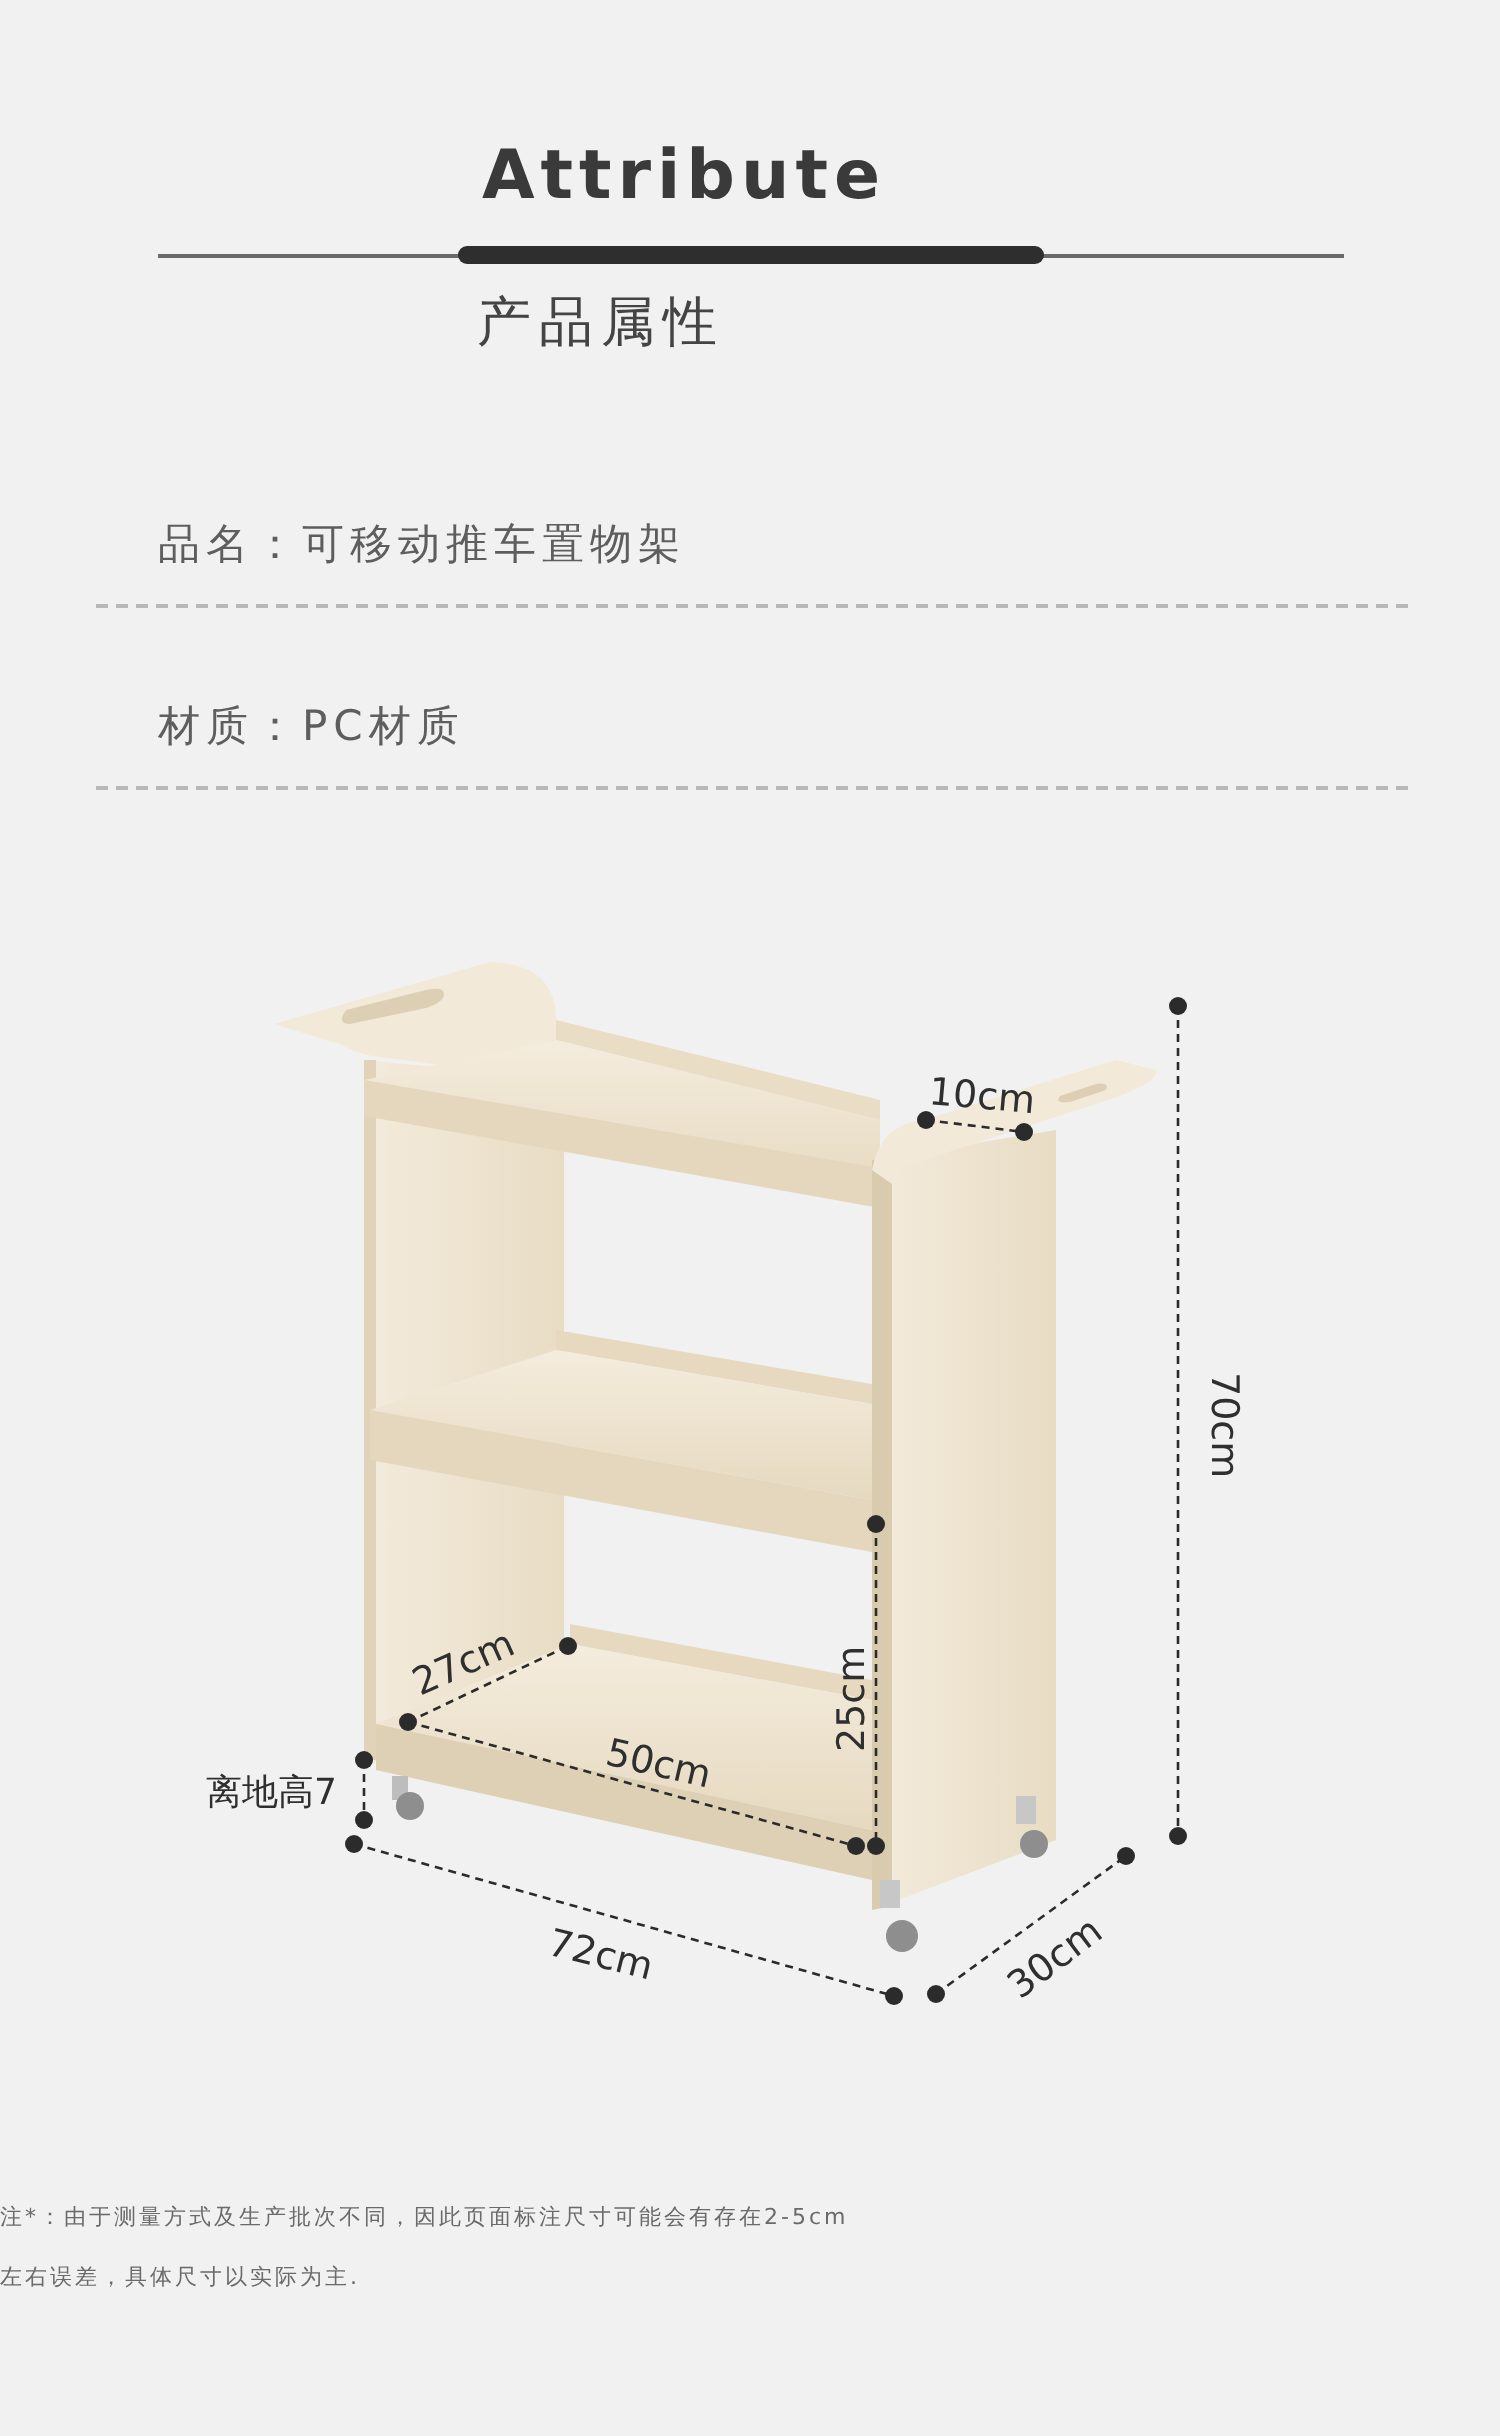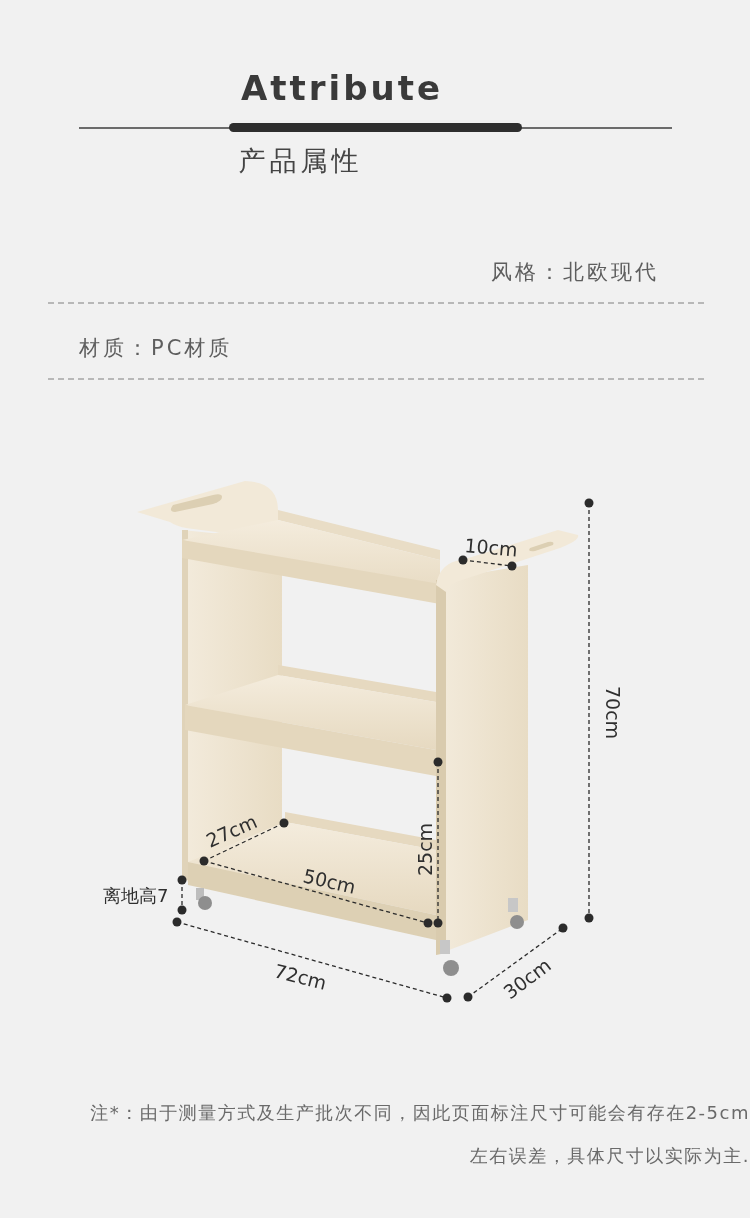--- a/index.html
+++ b/index.html
@@ -20,37 +20,37 @@
     font-size: 27px; color: #444; letter-spacing: 4px;
   }
   .attr-row { position: absolute; left: 48px; width: 656px; height: 40px; }
   .attr-row .cell { position: absolute; top: 0; font-size: 21px; color: #5e5e5e; letter-spacing: 3px; }
   .attr-row .cell.left { left: 31px; }
   .attr-row .cell.right { left: 443px; }
   .attr-row .dash { position: absolute; left: 0; right: 0; top: 44px; border-top: 2px dashed #b8b8b8; }
   .product { position: absolute; left: 0; top: 0; width: 750px; height: 1218px; pointer-events: none; }
   .dim { font-family: "DejaVu Sans", sans-serif; font-size: 19px; fill: #2f2f2f; }
   .note {
-    position: absolute; left: 0; width: 750px; text-align: right;
-    font-size: 18px; color: #6a6a6a; letter-spacing: 1.5px;
+    position: absolute; left: 0; width: 750px; text-align: left;
+    font-size: 11px; color: #6a6a6a; letter-spacing: 1.5px;
   }
 </style>
 </head>
 <body>
 
 <div class="title-en">Attribute</div>
 <div class="rule-thin"></div>
 <div class="rule-thick"></div>
 <div class="title-cn">产品属性</div>
 
 <div class="attr-row" style="top:258px;">
-  <span class="cell right">风格：北欧现代</span>
+  <span class="cell left">品名：可移动推车置物架</span>
   <div class="dash"></div>
 </div>
-<div class="attr-row" style="top:334px;text-align:right;">
+<div class="attr-row" style="top:349px;text-align:right;">
   <span class="cell left">材质：PC材质</span>
   <div class="dash"></div>
 </div>
 
 <svg class="product" viewBox="0 0 750 1218" xmlns="http://www.w3.org/2000/svg">
   <defs>
     <linearGradient id="gSide" x1="0" y1="0" x2="1" y2="0">
       <stop offset="0" stop-color="#f3ebdc"></stop>
         <stop offset="1" stop-color="#e8dcc4"></stop>
     </linearGradient>
@@ -128,13 +128,13 @@
   <text class="dim" x="0" y="0" transform="translate(606 686) rotate(90)">70cm</text>
   <text class="dim" x="0" y="0" transform="translate(210 848) rotate(-24)">27cm</text>
   <text class="dim" x="0" y="0" transform="translate(302 882) rotate(13)">50cm</text>
   <text class="dim" x="0" y="0" transform="translate(432 876) rotate(-90)">25cm</text>
   <text class="dim" x="103" y="902" style="font-size:18px">离地高7</text>
   <text class="dim" x="0" y="0" transform="translate(273 977) rotate(14)">72cm</text>
   <text class="dim" x="0" y="0" transform="translate(510 1000) rotate(-37)">30cm</text>
 </svg>
 
 <div class="note" style="top:1101px;">注*：由于测量方式及生产批次不同，因此页面标注尺寸可能会有存在2-5cm</div>
-<div class="note" style="top:1131px;margin-top:13px;">左右误差，具体尺寸以实际为主.</div>
+<div class="note" style="top:1131px;">左右误差，具体尺寸以实际为主.</div>
 
 </body></html>

